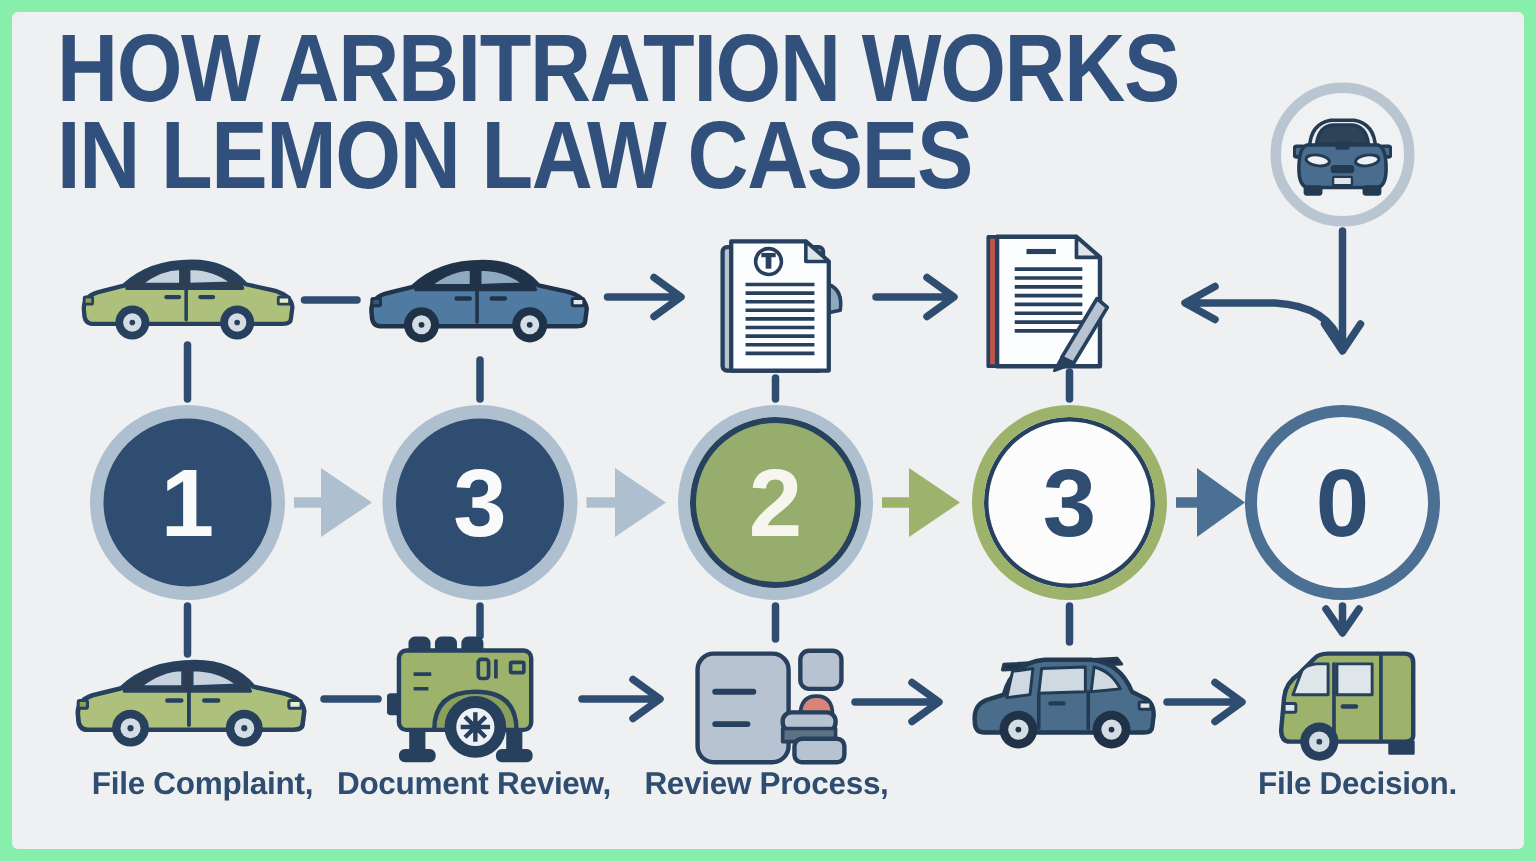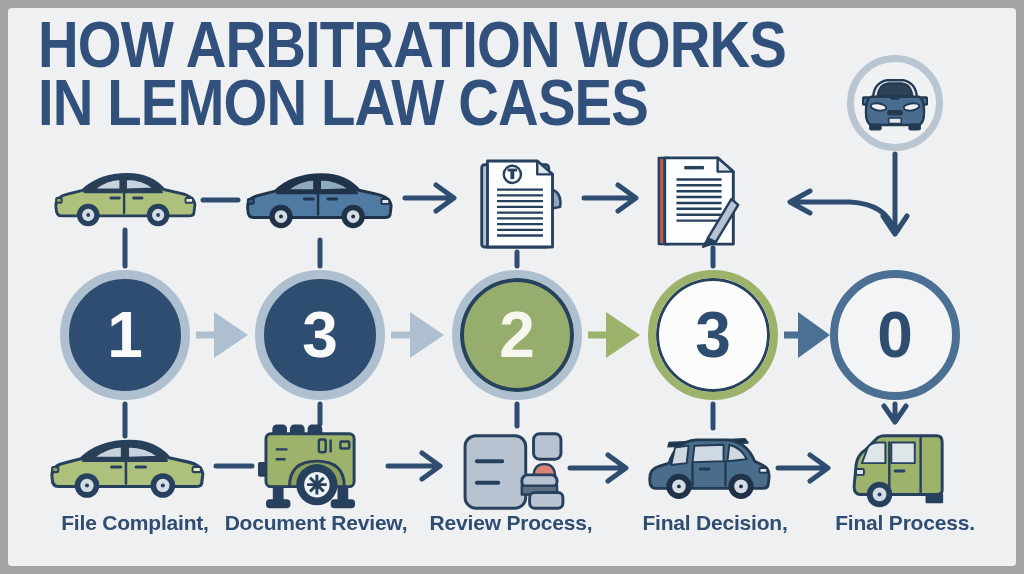--- a/index.html
+++ b/index.html
@@ -1,18 +1,18 @@
 <!DOCTYPE html>
 <html><head>
 <meta charset="utf-8">
 <style>
   html,body{margin:0;padding:0;background:#dfe1e3;}
   .canvas{
     position:relative;width:1024px;height:574px;overflow:hidden;
-    background:#a3a3a3;font-family:"Liberation Sans", sans-serif;
+    background:#86efac;font-family:"Liberation Sans", sans-serif;
   }
   .panel{position:absolute;inset:8px;background:#eef0f1;border-radius:4px;}
   .abs{position:absolute;}
   
   .title{
     left:38px;top:16px;width:760px;color:#31517c;font-weight:bold;
     font-size:64px;line-height:58px;letter-spacing:-1px;
     transform:scaleX(0.88);transform-origin:left top;white-space:nowrap;
   }
   
@@ -301,15 +301,14 @@
       <rect x="84" y="72" width="16" height="8" fill="#26405e" stroke-width="2"></rect>
       <circle cx="36" cy="72" r="13" fill="#26405e" stroke="none"></circle>
       <circle cx="36" cy="72" r="7" fill="#d5dde4" stroke="none"></circle>
       <circle cx="36" cy="72" r="2" fill="#26405e" stroke="none"></circle>
     </g>
   </svg>
 
   <div class="abs step-label" style="left:40px;width:190px">File Complaint,</div>
   <div class="abs step-label" style="left:216px;width:200px">Document Review,</div>
   <div class="abs step-label" style="left:416px;width:190px">Review Process,</div>
-  <div class="abs step-label" style="left:620px;width:190px">Final Decision,</div>
-  <div class="abs step-label" style="left:810px;width:190px">Final Process.</div>
+  <div class="abs step-label" style="left:810px;width:190px">File Decision.</div>
 </div>
 
 </body></html>

